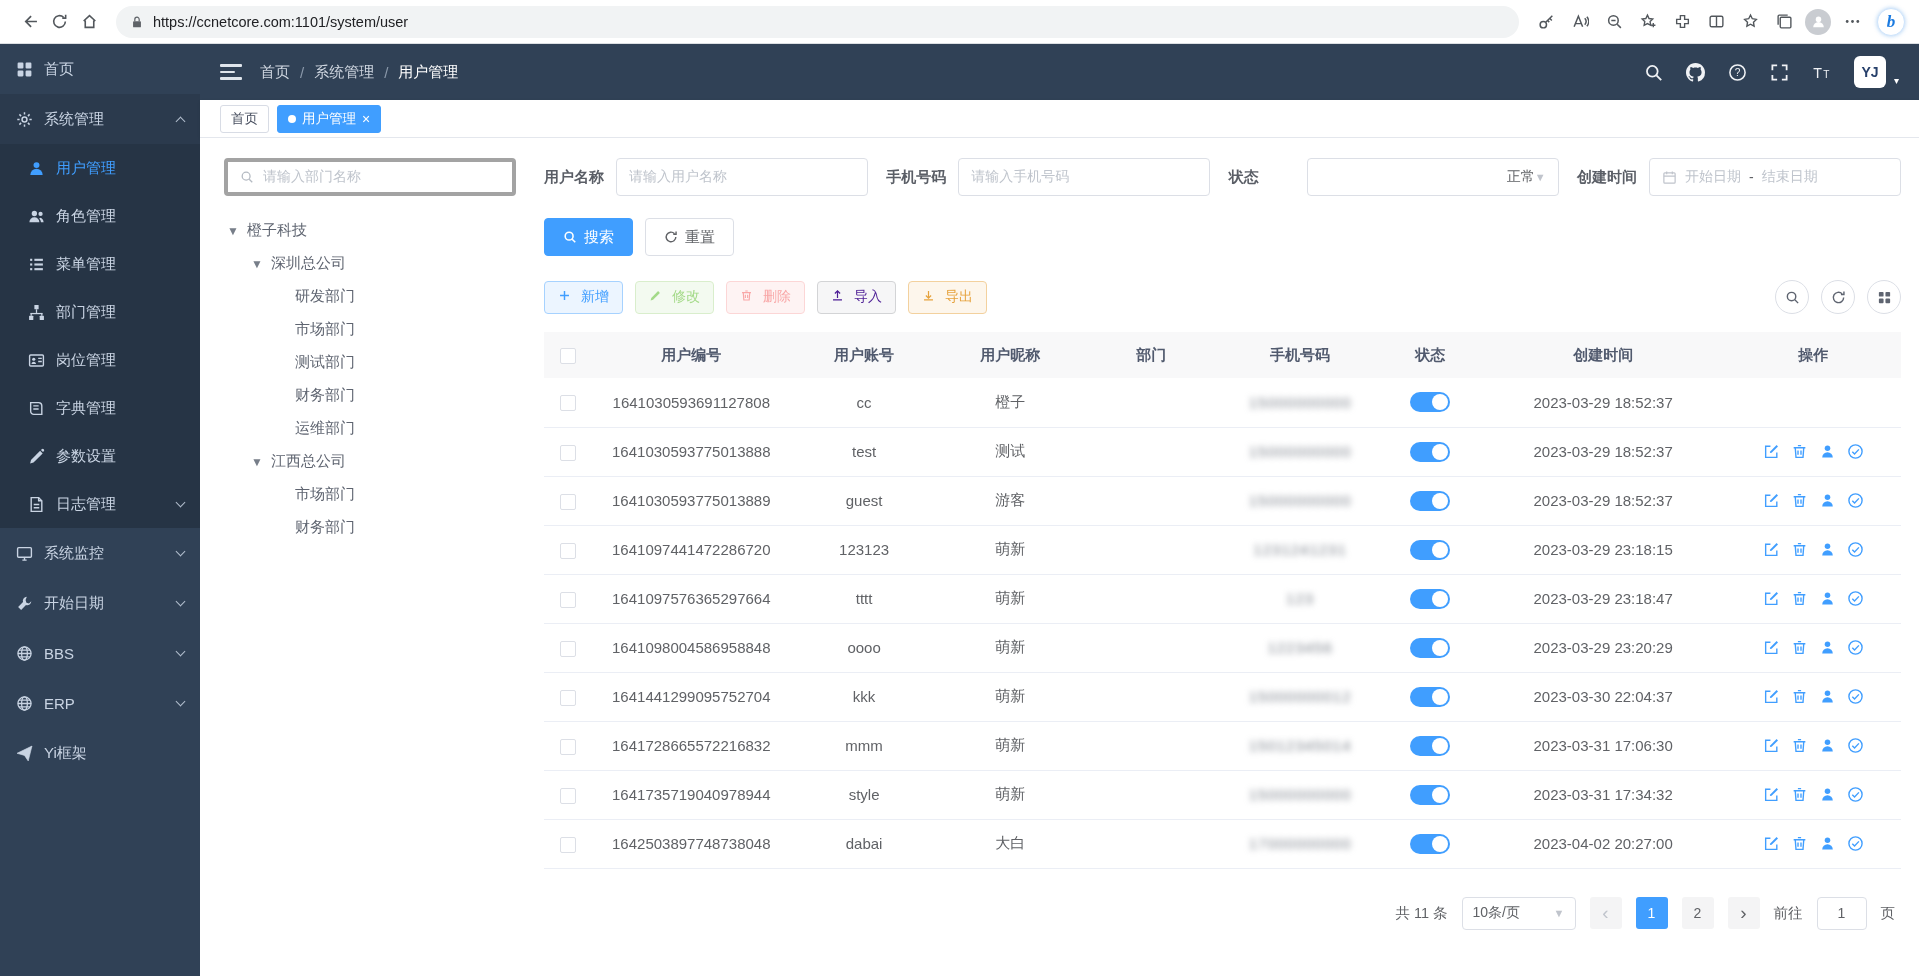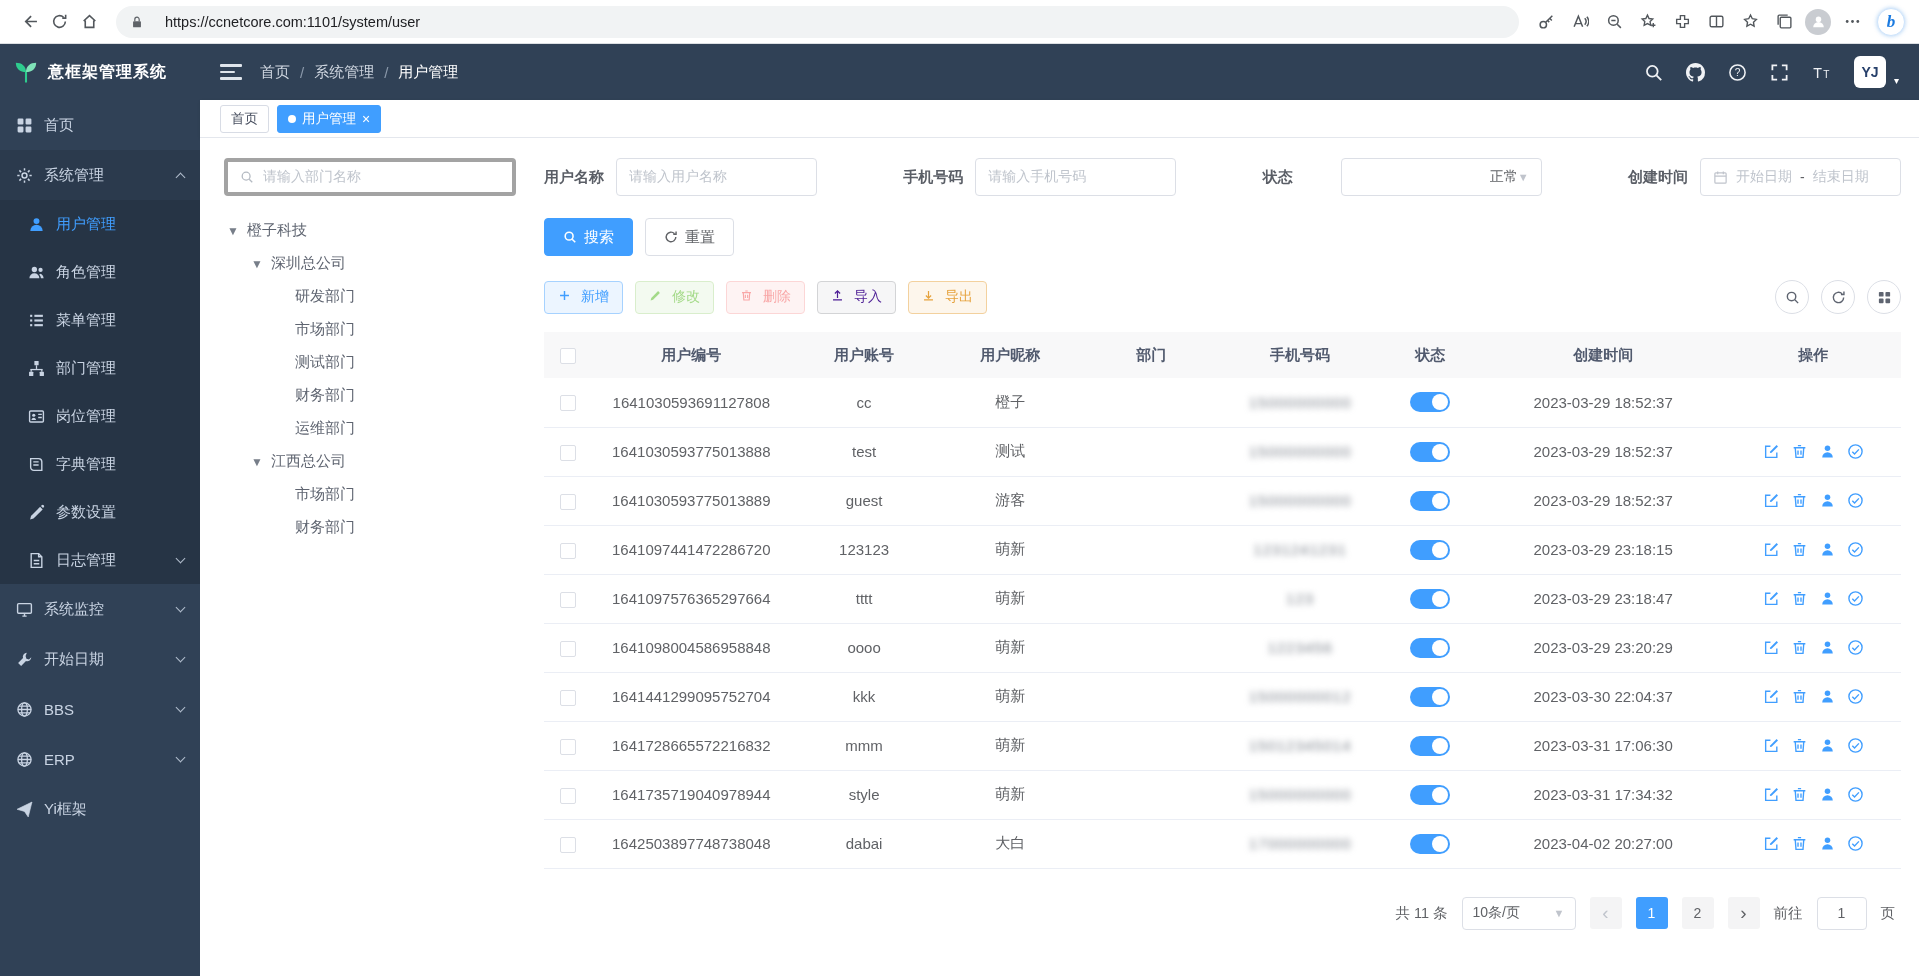--- a/index.html
+++ b/index.html
@@ -6,21 +6,21 @@
   html,body { width:1919px; height:977px; overflow:hidden; background:#fff;
     font-family:"Liberation Sans","DejaVu Sans",sans-serif; font-size:15px; color:#606266; }
 
   
   .browser-bar { height:44px; background:#ffffff; border-bottom:1px solid #dcdfe3;
     display:flex; align-items:center; padding:0 14px; }
   .bicon { width:30px; height:30px; display:flex; align-items:center; justify-content:center;
     color:#52575c; border-radius:6px; cursor:pointer; flex:0 0 auto; }
   .bicon svg { width:17px; height:17px; }
   .url-pill { flex:1; height:32px; background:#f1f3f4; border-radius:16px; margin:0 12px;
-    display:flex; align-items:center; padding:16px 14px; gap:21px; min-width:0; }
+    display:flex; align-items:center; padding:16px 14px; gap:9px; min-width:0; }
   .url-pill svg { width:14px; height:14px; color:#5f6368; flex:0 0 auto; }
   .url-text { font-size:14.5px; color:#202124; white-space:nowrap; overflow:hidden; }
   .b-right { display:flex; align-items:center; gap:4px; }
   .avatar-b { width:26px; height:26px; border-radius:50%; background:#c9ccd1; display:flex;
     align-items:center; justify-content:center; color:#fff; }
   .copilot { width:28px; height:28px; border-radius:50%; background:#fff; border:1px solid #cfe4fb;
     display:flex; align-items:center; justify-content:center; color:#1a7ae0;
     font-weight:bold; font-style:italic; font-family:"Liberation Serif",serif; font-size:17px;
     box-shadow:0 0 4px rgba(26,122,224,.35); margin-left:6px; }
 
@@ -80,21 +80,21 @@
   .tree-node { height:33px; display:flex; align-items:center; gap:7px; font-size:15px; color:#5e6470; cursor:pointer; }
   .tree-caret { width:14px; color:#777e89; font-size:12px; text-align:center; }
   .tree-caret.empty { visibility:hidden; }
 
   .main-panel { flex:1; min-width:0; display:flex; flex-direction:column; }
 
   
   .filters { display:flex; align-items:center; justify-content:space-between; gap:10px; }
   .f-group { display:flex; align-items:center; gap:12px; }
   .f-label { font-weight:bold; color:#5a5e66; font-size:15px; white-space:nowrap; }
-  .f-input { width:201px; height:38px; border:1px solid #dcdfe6; border-radius:4px;
+  .f-input { width:252px; height:38px; border:1px solid #dcdfe6; border-radius:4px;
     display:flex; align-items:center; padding:0 12px; font-size:14px; color:#606266; background:#fff; }
   .placeholder { color:#bfc4cc; }
   .f-select { justify-content:flex-end; cursor:pointer;margin-left:36px; }
   .sel-caret { color:#c0c4cc; font-size:11px; }
   .f-date { gap:8px; color:#bfc4cc; }
   .f-date svg { width:15px; height:15px; color:#c0c4cc; flex:0 0 auto; }
   .d-sep { color:#606266; }
 
   
   .btn-row { margin-top:22px; display:flex; gap:12px; }
@@ -234,28 +234,20 @@
           <circle cx="13" cy="8" r="1.3"></circle>
         </svg>
     </span>
     <span class="copilot">b</span>
   </div>
 </div>
 
 <div class="app">
 
   <aside class="sidebar">
-    <div class="logo">
-      <svg viewBox="0 0 16 16">
-        <path d="M8 15V7" stroke="#2ecc8e" stroke-width="1.4" fill="none"></path>
-        <path d="M8 8C8 4 5.2 1.8 1.2 1.8 1.2 5.8 4 8 8 8z" fill="#2ecc8e"></path>
-        <path d="M8 8c0-4 2.8-6.2 6.8-6.2 0 4-2.8 6.2-6.8 6.2z" fill="#7fe3b8"></path>
-      </svg>
-      <span class="logo-title">意框架管理系统</span>
-    </div>
     <nav id="sidebar-menu">
         <div class="menu-item">
           <span class="m-ico">
             <svg viewBox="0 0 16 16" fill="currentColor">
               <rect x="1.5" y="1.5" width="5.5" height="5.5" rx="1"></rect>
               <rect x="9" y="1.5" width="5.5" height="5.5" rx="1"></rect>
               <rect x="1.5" y="9" width="5.5" height="5.5" rx="1"></rect>
               <rect x="9" y="9" width="5.5" height="5.5" rx="1"></rect>
             </svg>
           </span>

